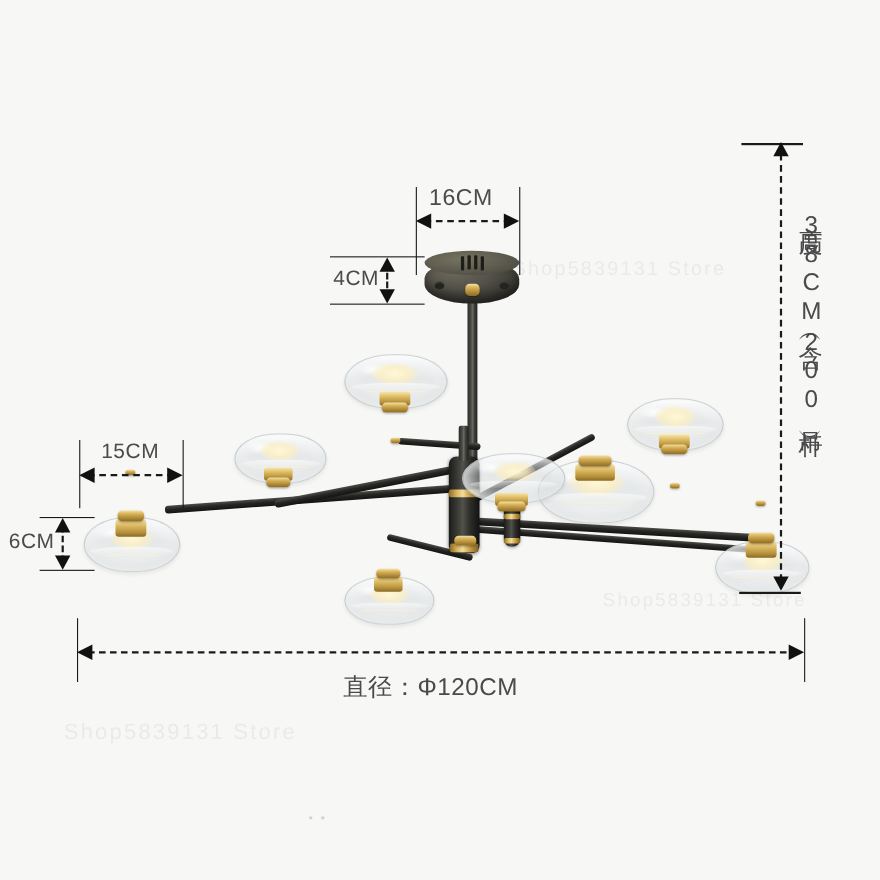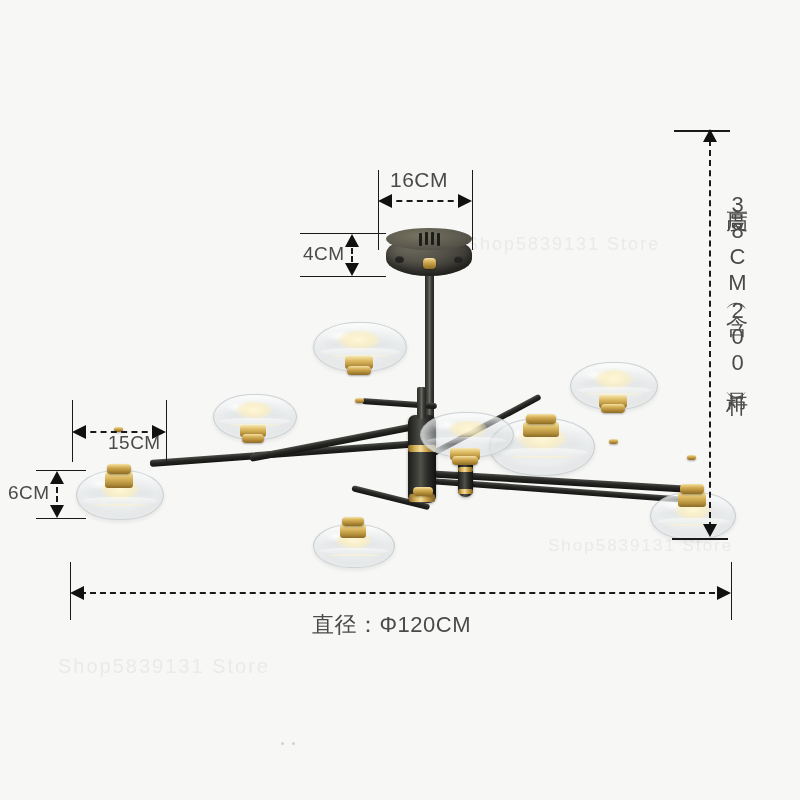--- a/index.html
+++ b/index.html
@@ -404,21 +404,21 @@
     <div class="arrow arrow-down" style="left:345px; top:263px;"></div>
     <div class="dim-label small" style="left:303px; top:243px;">4CM</div>
   </div>
 
   <div class="abs">
     <div class="tick-v" style="left:72px; top:400px; height:62px;"></div>
     <div class="tick-v" style="left:166px; top:400px; height:62px;"></div>
     <div class="dash-h" style="left:80px; top:431px; width:78px;"></div>
     <div class="arrow arrow-left" style="left:72px; top:425px;"></div>
     <div class="arrow arrow-right" style="left:152px; top:425px;"></div>
-    <div class="dim-label small" style="left:108px; top:400px;margin-top:32px;">15CM</div>
+    <div class="dim-label small" style="left:92px; top:400px;">15CM</div>
   </div>
 
   <div class="abs">
     <div class="tick-h" style="left:36px; top:470px; width:50px;"></div>
     <div class="tick-h" style="left:36px; top:518px; width:50px;"></div>
     <div class="dash-v" style="left:56px; top:478px; height:33px;"></div>
     <div class="arrow arrow-up" style="left:50px; top:471px;"></div>
     <div class="arrow arrow-down" style="left:50px; top:505px;"></div>
     <div class="dim-label small" style="left:8px; top:482px;">6CM</div>
   </div>

